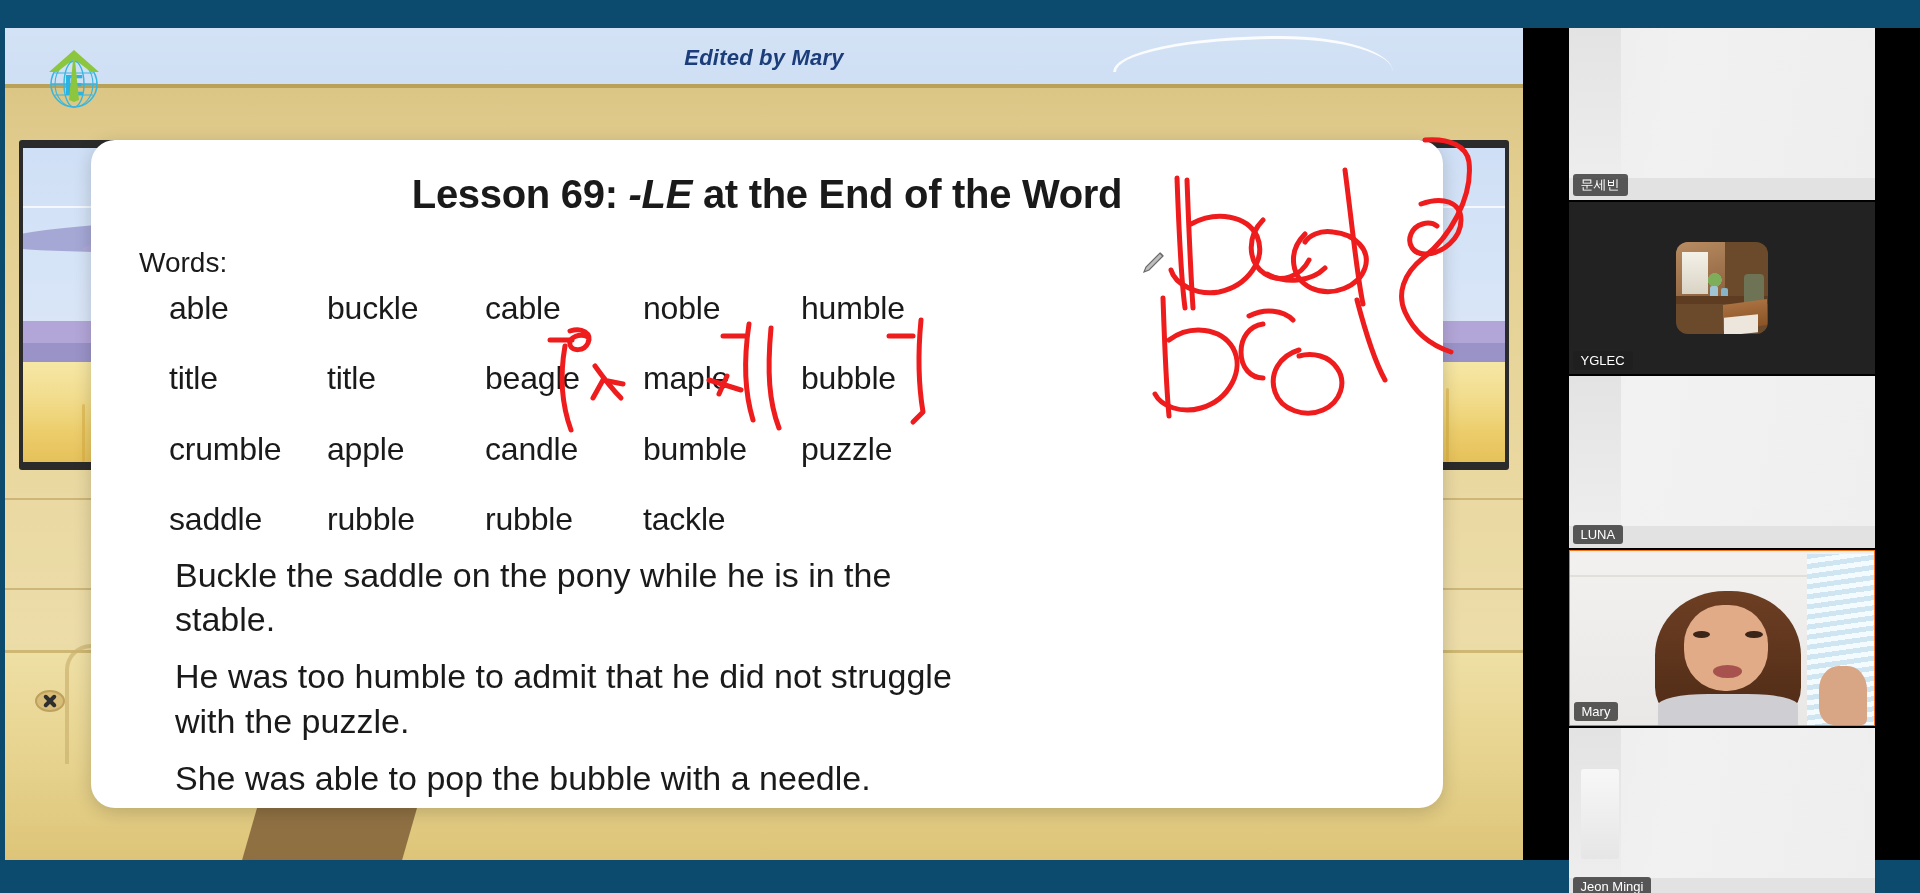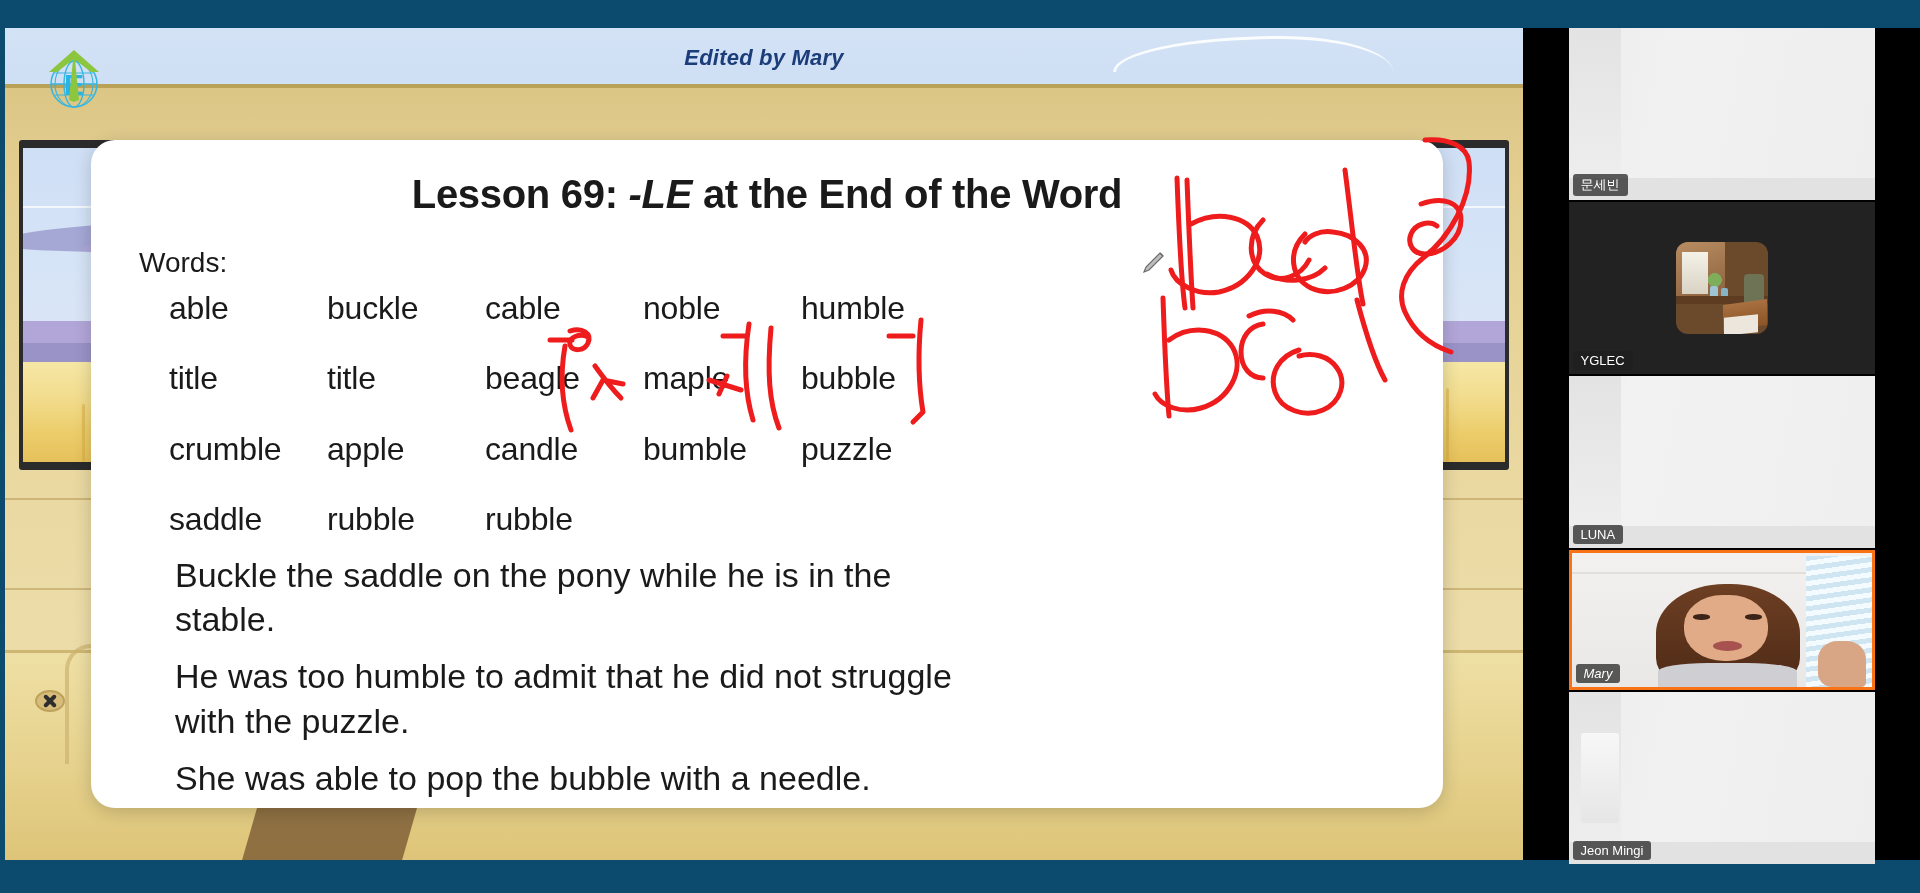--- a/index.html
+++ b/index.html
@@ -163,21 +163,21 @@
 
   
   #sidebar{
     position:absolute; right:0; top:28px; width:397px; height:832px;
     background:#000; padding:0 8px;
   }
   .tile{
     position:relative; width:306px; height:172px; margin:0 auto 2px auto;
     background:#1b1b1b; overflow:hidden;
   }
-  .tile.active{ border:3px solid #f97316; height:140px;font-style:italic; }
+  .tile.active{ border:1px solid #f97316; height:176px; }
   .tile .name{
     position:absolute; left:4px; bottom:4px; z-index:4;
     background:rgba(30,30,30,.72); color:#fff;
     font-size:13px; padding:2px 8px; border-radius:3px;
     max-width:90%; white-space:nowrap; overflow:hidden;
   }
   .tile .blank-cam{
     position:absolute; inset:0;
     background:linear-gradient(100deg,#ededed 0%,#f1f1f1 35%,#eeeeee 100%);
   }
@@ -358,20 +358,21 @@
         <span class="word">bubble</span>
         <span class="word">crumble</span>
         <span class="word">apple</span>
         <span class="word">candle</span>
         <span class="word">bumble</span>
 
         <span class="word">puzzle</span>
         <span class="word">saddle</span>
         <span class="word">rubble</span>
         <span class="word">rubble</span>
+        <span class="word">tackle</span>
       </div>
 
 
       <div class="sentences">
         <div class="sentence">Buckle the saddle on the pony while he is in the stable.</div>
         <div class="sentence">He was too humble to admit that he did not struggle with the puzzle.</div>
         <div class="sentence">She was able to pop the bubble with a needle.</div>
       </div>
     </div>
 

